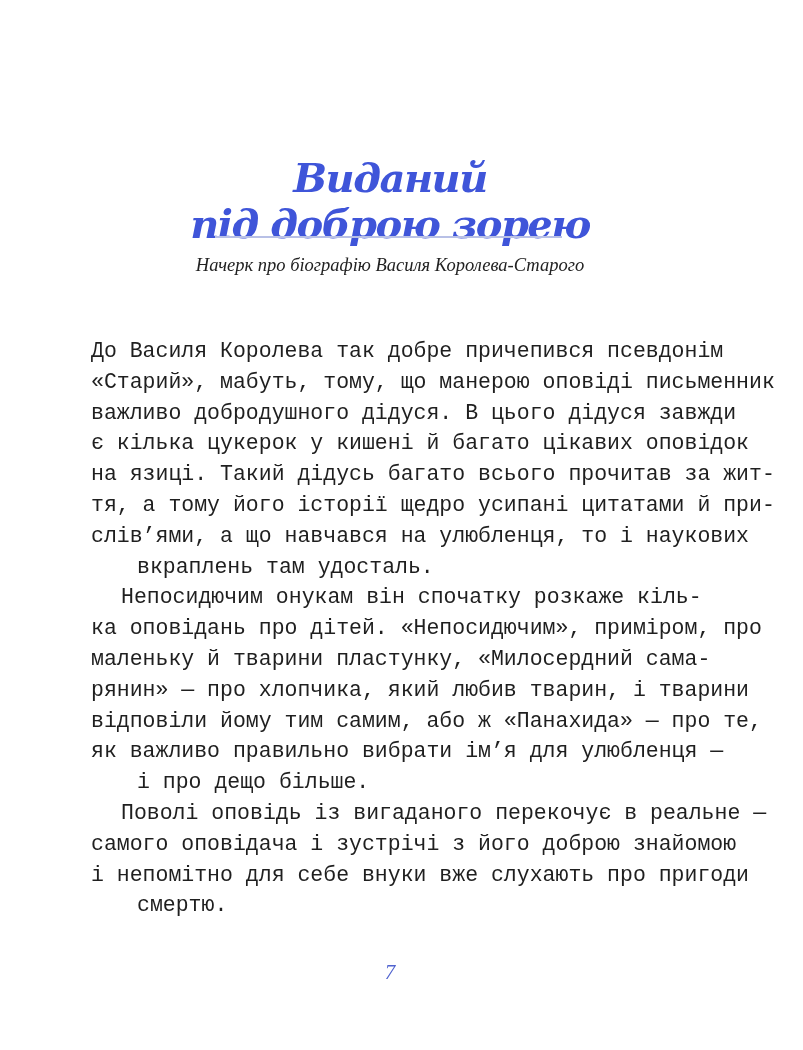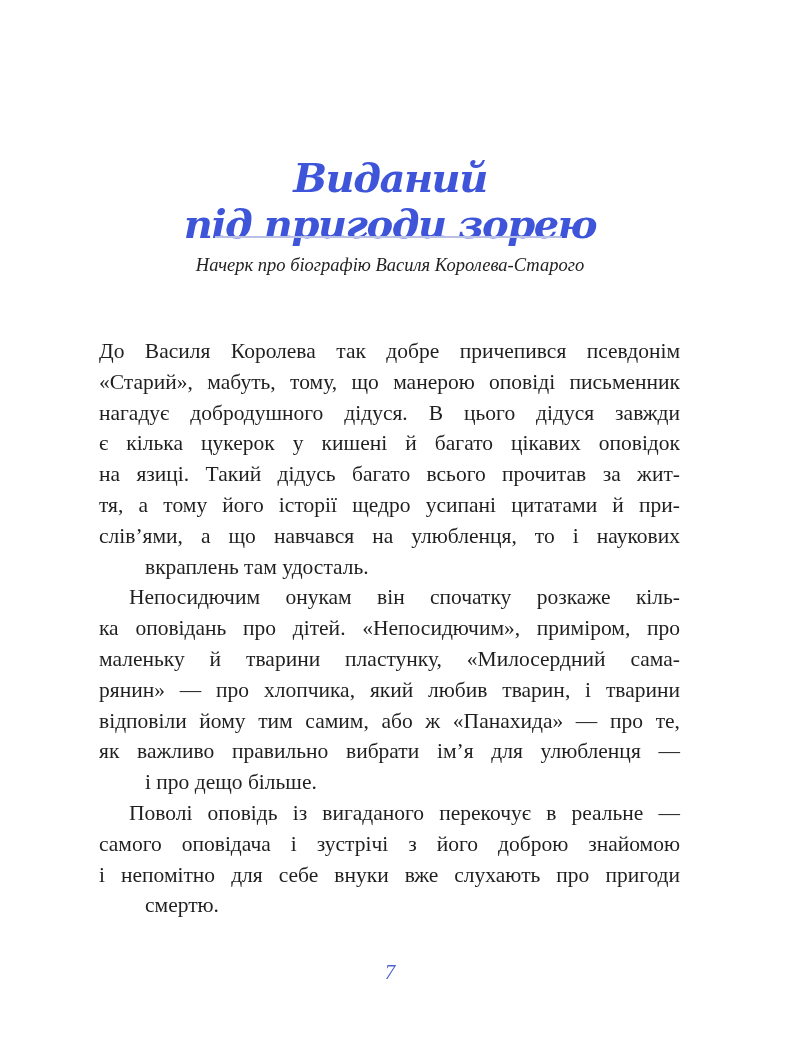--- a/index.html
+++ b/index.html
@@ -50,24 +50,24 @@
       top: 255px;
       width: 780px;
       text-align: center;
       font-style: italic;
       font-size: 18.5px;
       color: #222222;
       font-family: "Liberation Serif", serif;
     }
     .body-text {
       position: absolute;
-      left: 99px;
+      left: 91px;
       top: 336px;
       width: 581px;
-      font-family: Liberation Serif, serif;
+      font-family: Liberation Mono, monospace;
       font-size: 21.5px;
       color: #1f1f1f;
     }
     .ln {
       display: block;
       height: 30.8px;
       line-height: 30.8px;
       text-align: justify;
       text-align-last: justify;
       white-space: nowrap;
@@ -90,33 +90,33 @@
       color: #5063cf;
     }
   </style>
 </head>
 <body>
 
 <div class="page">
 
   <h1 class="title">
     <span class="line">Виданий</span>
-    <span class="line">під пригоди зорею</span>
+    <span class="line">під доброю зорею</span>
   </h1>
 
   <div class="rule"></div>
 
   <div class="subtitle">Начерк про біографію Василя Королева-Старого</div>
 
   <div class="body-text">
 
     <div>
       <span class="ln">До Василя Королева так добре причепився псевдонім</span>
       <span class="ln">«Старий», мабуть, тому, що манерою оповіді письменник</span>
-      <span class="ln">нагадує добродушного дідуся. В цього дідуся завжди</span>
+      <span class="ln">важливо добродушного дідуся. В цього дідуся завжди</span>
       <span class="ln">є кілька цукерок у кишені й багато цікавих оповідок</span>
       <span class="ln">на язиці. Такий дідусь багато всього прочитав за жит-</span>
       <span class="ln">тя, а тому його історії щедро усипані цитатами й при-</span>
       <span class="ln">слів’ями, а що навчався на улюбленця, то і наукових</span>
       <span class="ln last">вкраплень там удосталь.</span>
     </div>
 
     <div>
       <span class="ln indent">Непосидючим онукам він спочатку розкаже кіль-</span>
       <span class="ln">ка оповідань про дітей. «Непосидючим», приміром, про</span>

